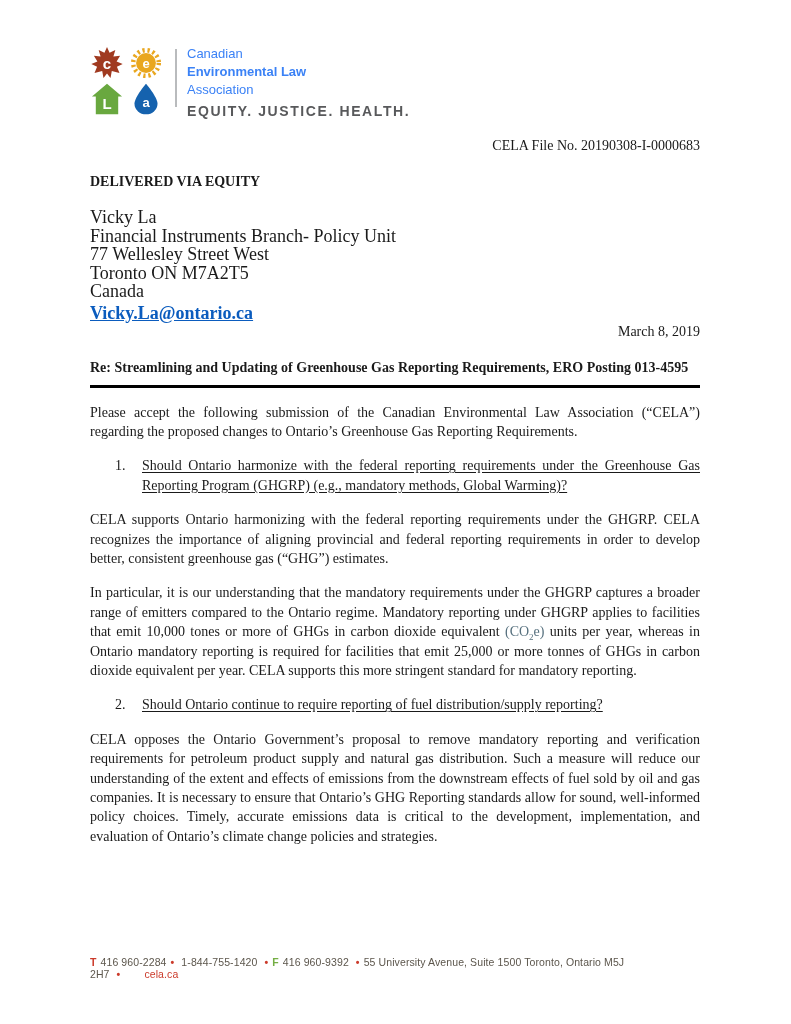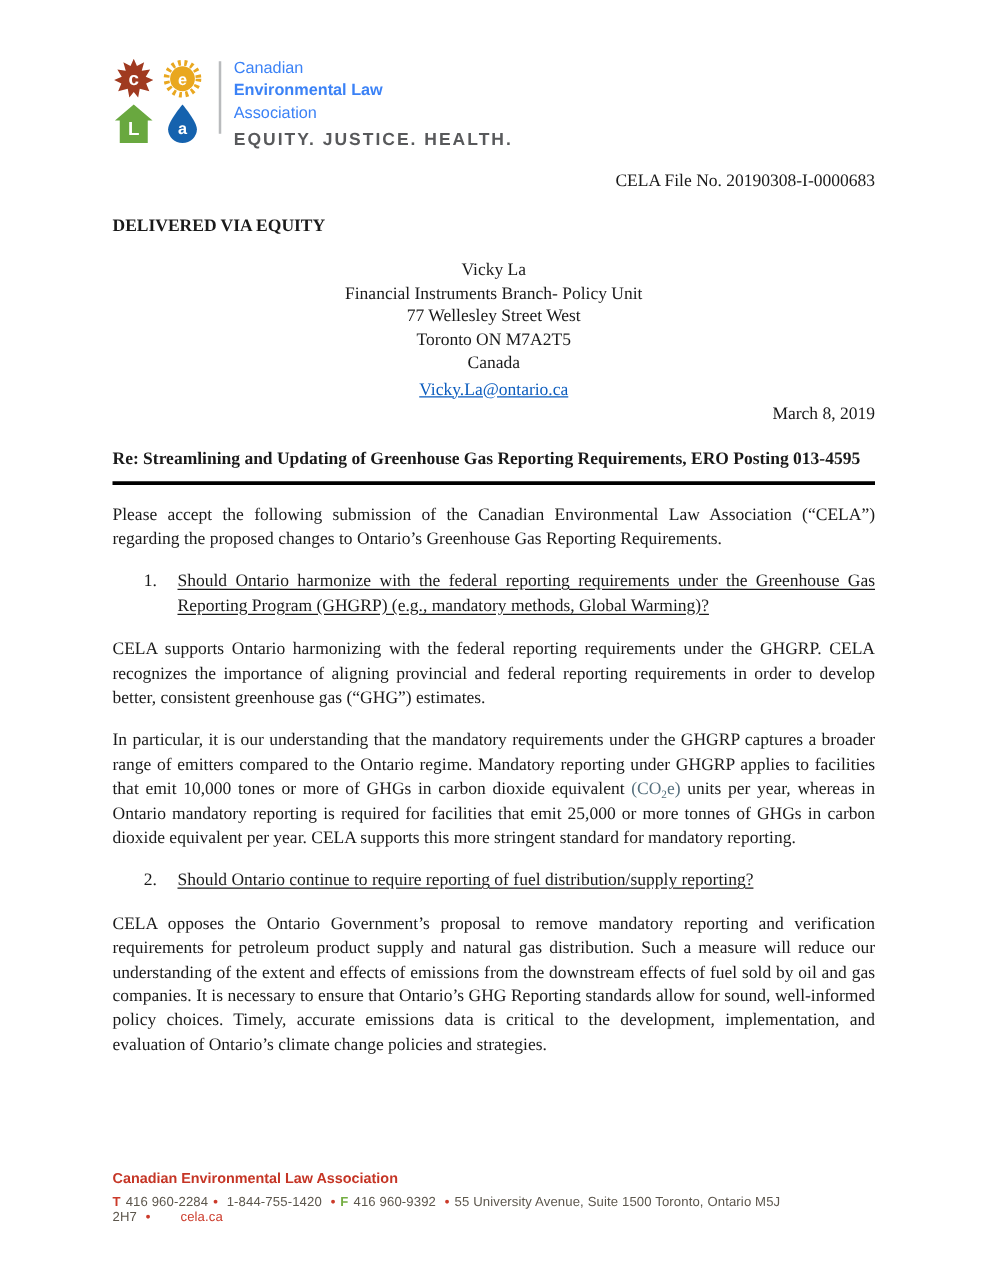--- a/index.html
+++ b/index.html
@@ -46,24 +46,24 @@
   .logo-title .l2 { font-weight: 700; }
   .logo-tagline {
     font-family: "Liberation Sans", sans-serif;
     color: #58595b; font-size: 14px; font-weight: 700;
     letter-spacing: 1.6px; margin-top: 4px;
   }
 
   
   .file-no { text-align: right; font-size: 14px; margin-top: 19px; line-height: 19px; }
   .delivered { font-weight: bold; font-size: 14px; margin-top: 17px; line-height: 19px; }
-  .recipient { margin-top: 17px; font-size: 14px; line-height: 18.5px; text-align: center; }
+  .recipient { margin-top: 17px; font-size: 18px; line-height: 18.5px; }
   .email-link {
     display: inline-block; margin-top: 3px;
-    color: #0b5cbe; font-weight: normal; text-decoration: underline;
+    color: #0b5cbe; font-weight: bold; text-decoration: underline;
     cursor: pointer;
   }
   .date-line { text-align: right; font-size: 14px; line-height: 19px; margin-top: 0px; }
   .salutation { margin-top: 18px; font-size: 14px; line-height: 19px; }
   .subject {
     margin-top: 17px; font-weight: bold; font-size: 14px; line-height: 19.5px;
     text-align: justify;
     border-bottom: 3px solid #000000;
     padding-bottom: 7px;
   }
@@ -164,19 +164,18 @@
 
   <div class="q-item">
     <span class="q-num">2.</span>
     <span class="q-gap"></span>
     <span class="q-text">Should Ontario continue to require reporting of fuel distribution/supply reporting?</span>
   </div>
 
   <p class="para">CELA opposes the Ontario Government’s proposal to remove mandatory reporting and verification requirements for petroleum product supply and natural gas distribution. Such a measure will reduce our understanding of the extent and effects of emissions from the downstream effects of fuel sold by oil and gas companies. It is necessary to ensure that Ontario’s GHG Reporting standards allow for sound, well-informed policy choices. Timely, accurate emissions data is critical to the development, implementation, and evaluation of Ontario’s climate change policies and strategies.</p>
 
   <footer class="footer">
-    <div class="footer-org">Canadian Environmental Law Association</div>
     <div class="footer-contact">
       <span class="red seg">T</span><span class="seg">416 960-2284</span><span class="bullet seg">•</span> <span class="seg">1-844-755-1420</span>&nbsp;<span class="bullet seg">•</span><span class="green seg">F</span><span class="seg">416 960-9392</span>&nbsp;<span class="bullet seg">•</span><span class="seg">55 University Avenue, Suite 1500 Toronto, Ontario  M5J 2H7</span>&nbsp;<span class="bullet seg">•</span><a class="site">cela.ca</a>
     </div>
   </footer>
 
 </div>
 
 </body></html>

